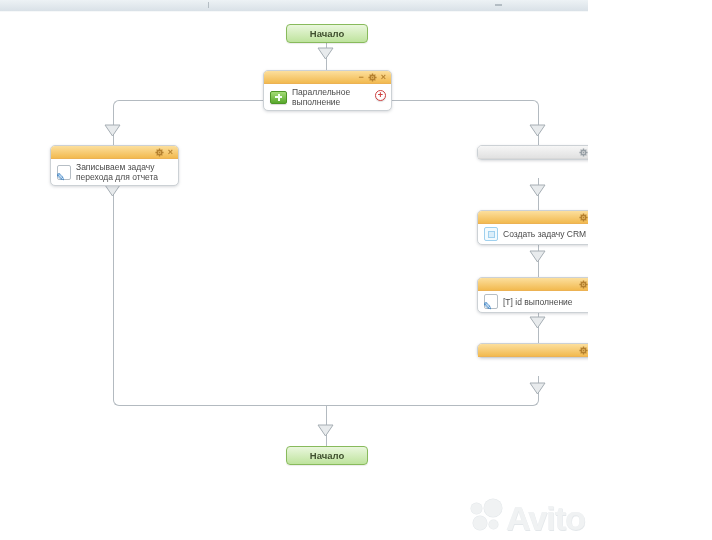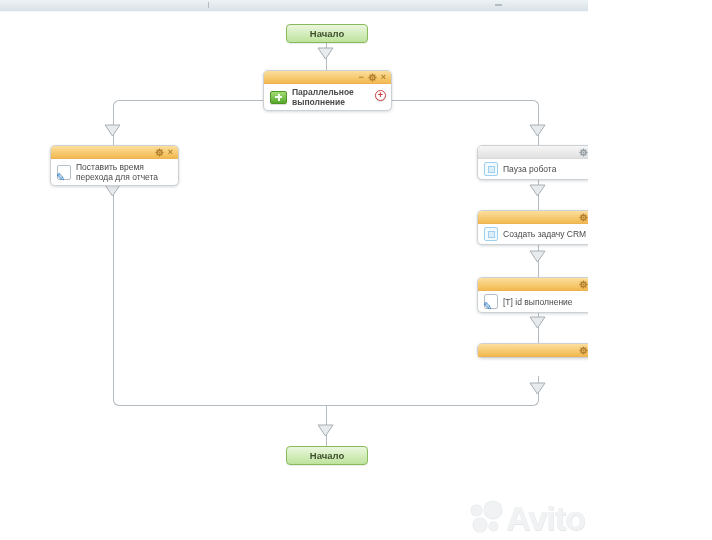--- a/index.html
+++ b/index.html
@@ -31,21 +31,21 @@
   .node{position:absolute;background:#fff;border:1px solid #ccd1d5;border-radius:5px;
         box-shadow:0 1px 3px rgba(110,120,130,.28);}
   .hdr{height:12px;display:flex;align-items:center;justify-content:flex-end;gap:4px;
        padding:0 5px;border-radius:4px 4px 0 0;}
   .hdr-orange{background:linear-gradient(#fcdf9d,#f2ba50);color:#b5812f;border-bottom:1px solid #ecb254;}
   .hdr-grey{background:linear-gradient(#f6f6f6,#e1e1e1);color:#98a0a6;border-bottom:1px solid #d8d8d8;}
   .ctl{font-size:9px;line-height:9px;font-weight:bold;display:inline-block;}
   .gear-wrap{width:9px;height:9px;display:inline-flex;align-items:center;justify-content:center;}
   .body{display:flex;align-items:center;gap:5px;padding:3px 6px;font-size:8.5px;
         line-height:10px;color:#4a4a4a;}
-  .body.pad-r{padding-right:23px;font-weight:bold;}
+  .body.pad-r{padding-right:23px;}
 
   
   .icon-par{width:15px;height:11px;flex:0 0 auto;border:1px solid #4d9626;border-radius:2px;
     background-image:linear-gradient(#f2fff0,#f2fff0),linear-gradient(#f2fff0,#f2fff0),linear-gradient(#a4dc76,#58a82c);
     background-size:7px 2px,2px 7px,100% 100%;background-position:center;background-repeat:no-repeat;
     box-shadow:0 1px 1px rgba(0,0,0,.15);}
   .icon-doc{width:12px;height:13px;flex:0 0 auto;background:#fff;border:1px solid #b6bec5;
             border-radius:2px;position:relative;}
   .icon-doc .pencil{position:absolute;left:-2px;bottom:-4px;font-style:normal;font-size:11px;
                     line-height:11px;color:#2f7cc4;}
@@ -56,21 +56,21 @@
              border-radius:2px;position:relative;}
   .icon-task:before{content:"";position:absolute;top:-2px;left:3px;width:4px;height:3px;
                     background:#636e77;border-radius:1px;}
   .icon-task:after{content:"";position:absolute;left:1px;bottom:1px;width:6px;height:8px;
                    background:#cfdd68;border:1px solid #a9bd40;}
   .add-btn{position:absolute;right:5px;top:19px;width:9px;height:9px;border:1px solid #cf4040;
            border-radius:50%;background:#fff;color:#cf4040;font-size:9px;line-height:8px;
            font-weight:bold;text-align:center;box-shadow:0 1px 1px rgba(0,0,0,.12);}
 
   
-  .watermark{position:absolute;right:3px;bottom:2px;display:flex;align-items:flex-end;gap:3px;}
+  .watermark{position:absolute;right:3px;bottom:2px;display:flex;align-items:flex-start;gap:3px;}
   .wm-circles{position:relative;width:32px;height:37px;}
   .wm-circles span{position:absolute;border-radius:50%;background:#f0f2f3;
                    box-shadow:0 0 0 .5px #e3e7ea;}
   .wm-c1{width:11px;height:11px;left:0;top:4px;}
   .wm-c2{width:18px;height:18px;left:13px;top:0;}
   .wm-c3{width:14px;height:14px;left:2px;top:17px;}
   .wm-c4{width:9px;height:9px;left:18px;top:21px;}
   .wm-text{font-size:34px;font-weight:bold;letter-spacing:-1px;color:#f0f2f3;
            text-shadow:.5px .5px 0 #e3e7ea,-.5px -.5px 0 #eef1f3;}
 </style>
@@ -162,42 +162,36 @@
             </g>
             <circle cx="10" cy="10" r="2.2" fill="currentColor"></circle>
           </svg>
       </span>
       <span class="ctl">×</span>
     </div>
     <div class="body">
       <span class="icon-doc">
           <i class="pencil">✎</i>
         </span>
-      <span>Поставить время перехода для отчета</span>
+      <span>Записываем задачу перехода для отчета</span>
     </div>
   </div>
 
   <div class="node" style="left:477px;top:145px;width:124px;">
     <div class="hdr hdr-grey">
       <span class="gear-wrap">
         <svg width="9" height="9" viewBox="0 0 20 20">
             <g stroke="currentColor" stroke-width="3" fill="none">
               <circle cx="10" cy="10" r="5"></circle>
               <path d="M10 1v4M10 15v4M1 10h4M15 10h4M3.6 3.6l2.8 2.8M13.6 13.6l2.8 2.8M16.4 3.6l-2.8 2.8M6.4 13.6l-2.8 2.8"></path>
             </g>
             <circle cx="10" cy="10" r="2.2" fill="currentColor"></circle>
           </svg>
       </span>
       <span class="ctl">×</span>
-    </div>
-    <div class="body">
-      <span class="icon-sq">
-          <i></i>
-        </span>
-      <span>Пауза робота</span>
     </div>
   </div>
 
   <div class="node" style="left:477px;top:210px;width:124px;">
     <div class="hdr hdr-orange">
       <span class="gear-wrap">
         <svg width="9" height="9" viewBox="0 0 20 20">
             <g stroke="currentColor" stroke-width="3" fill="none">
               <circle cx="10" cy="10" r="5"></circle>
               <path d="M10 1v4M10 15v4M1 10h4M15 10h4M3.6 3.6l2.8 2.8M13.6 13.6l2.8 2.8M16.4 3.6l-2.8 2.8M6.4 13.6l-2.8 2.8"></path>

